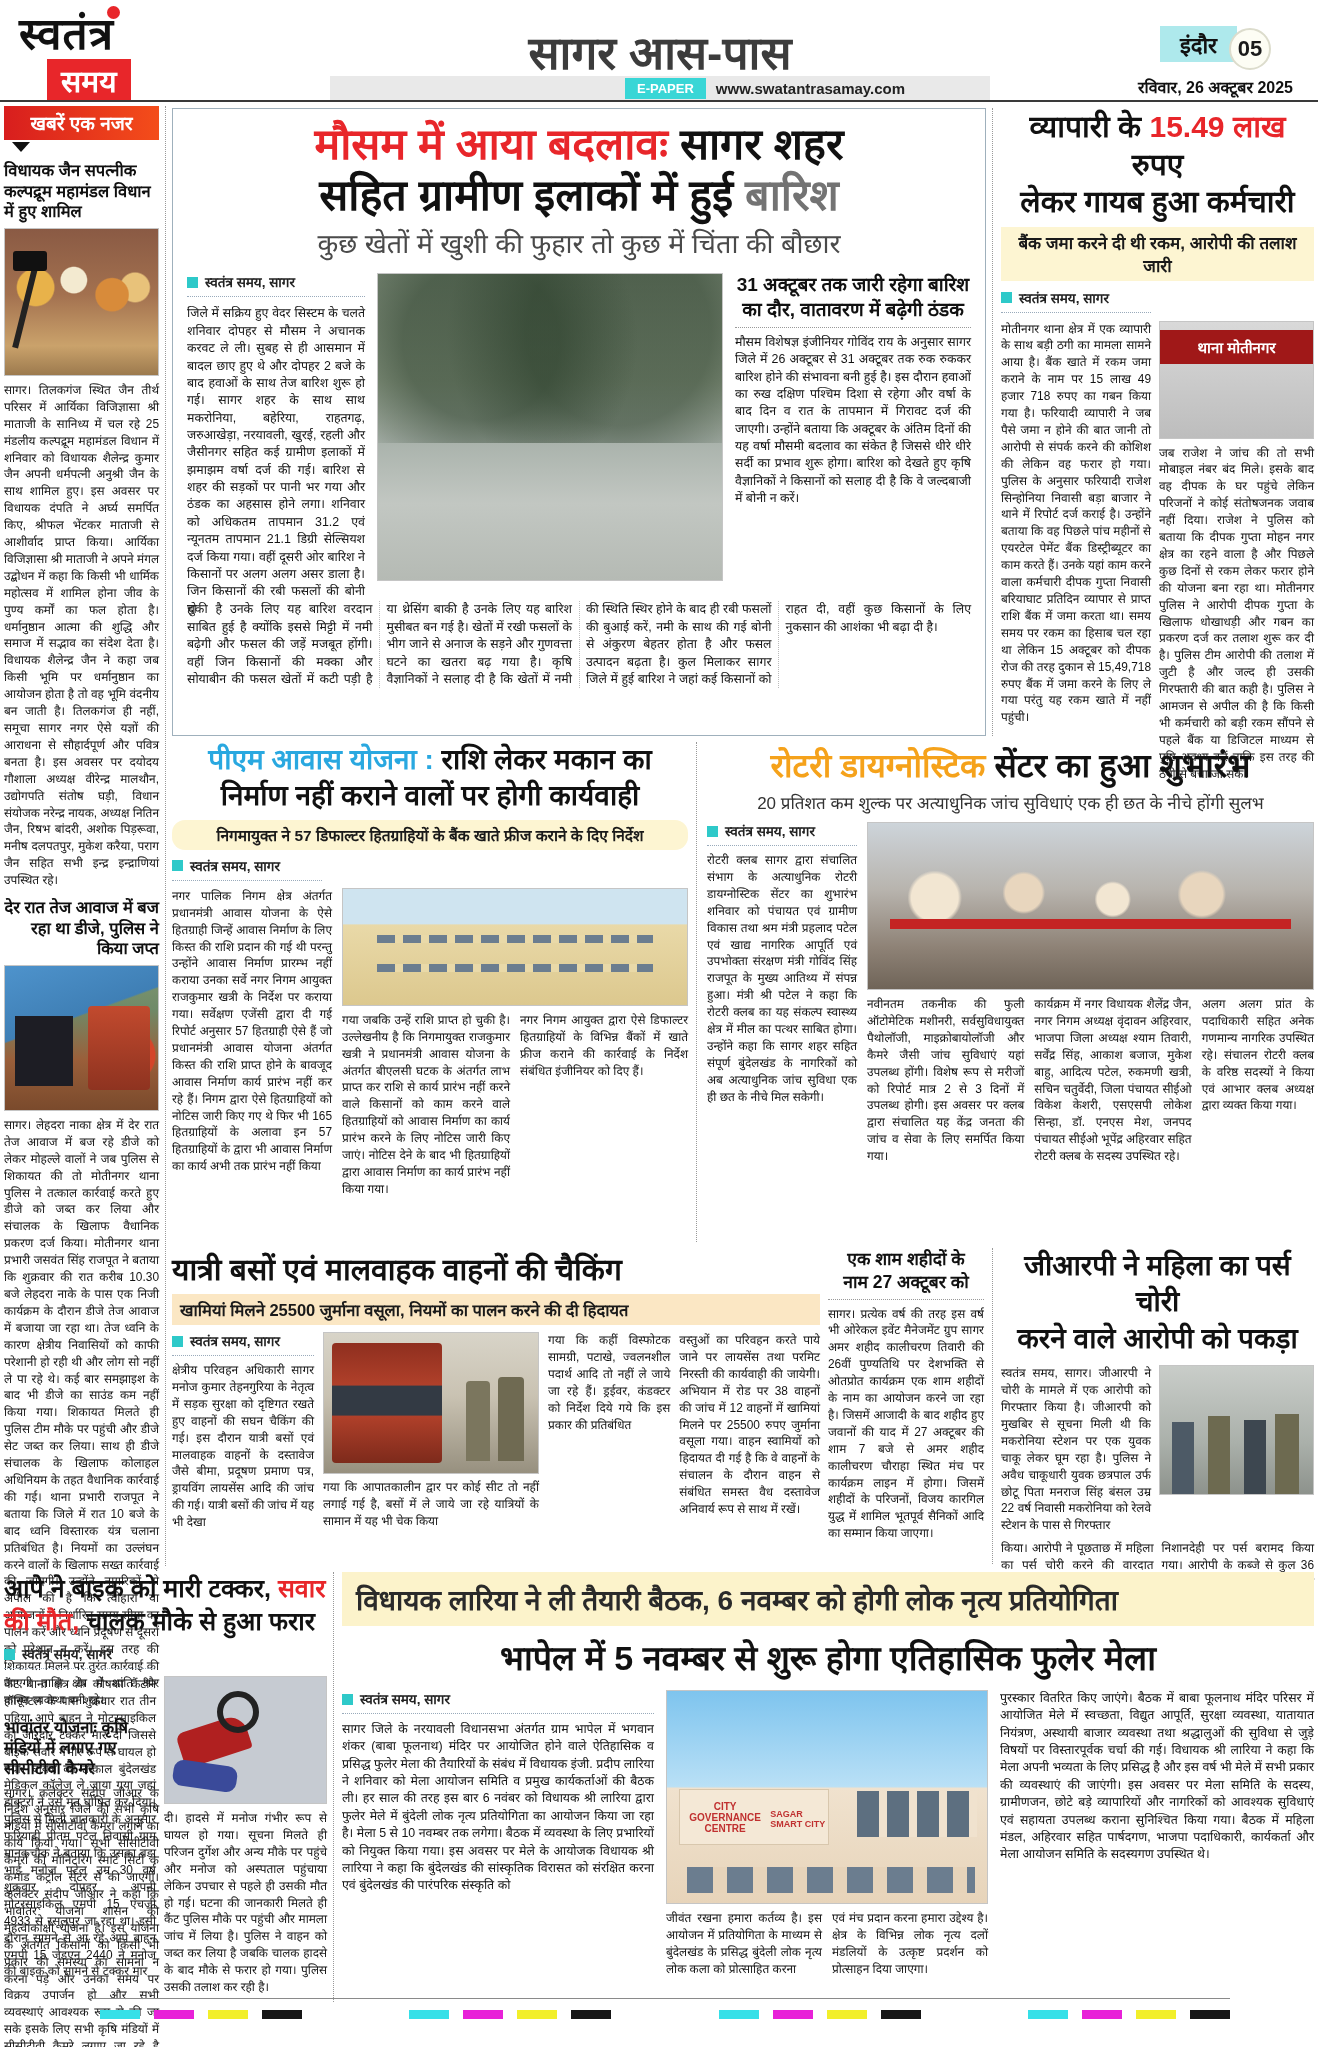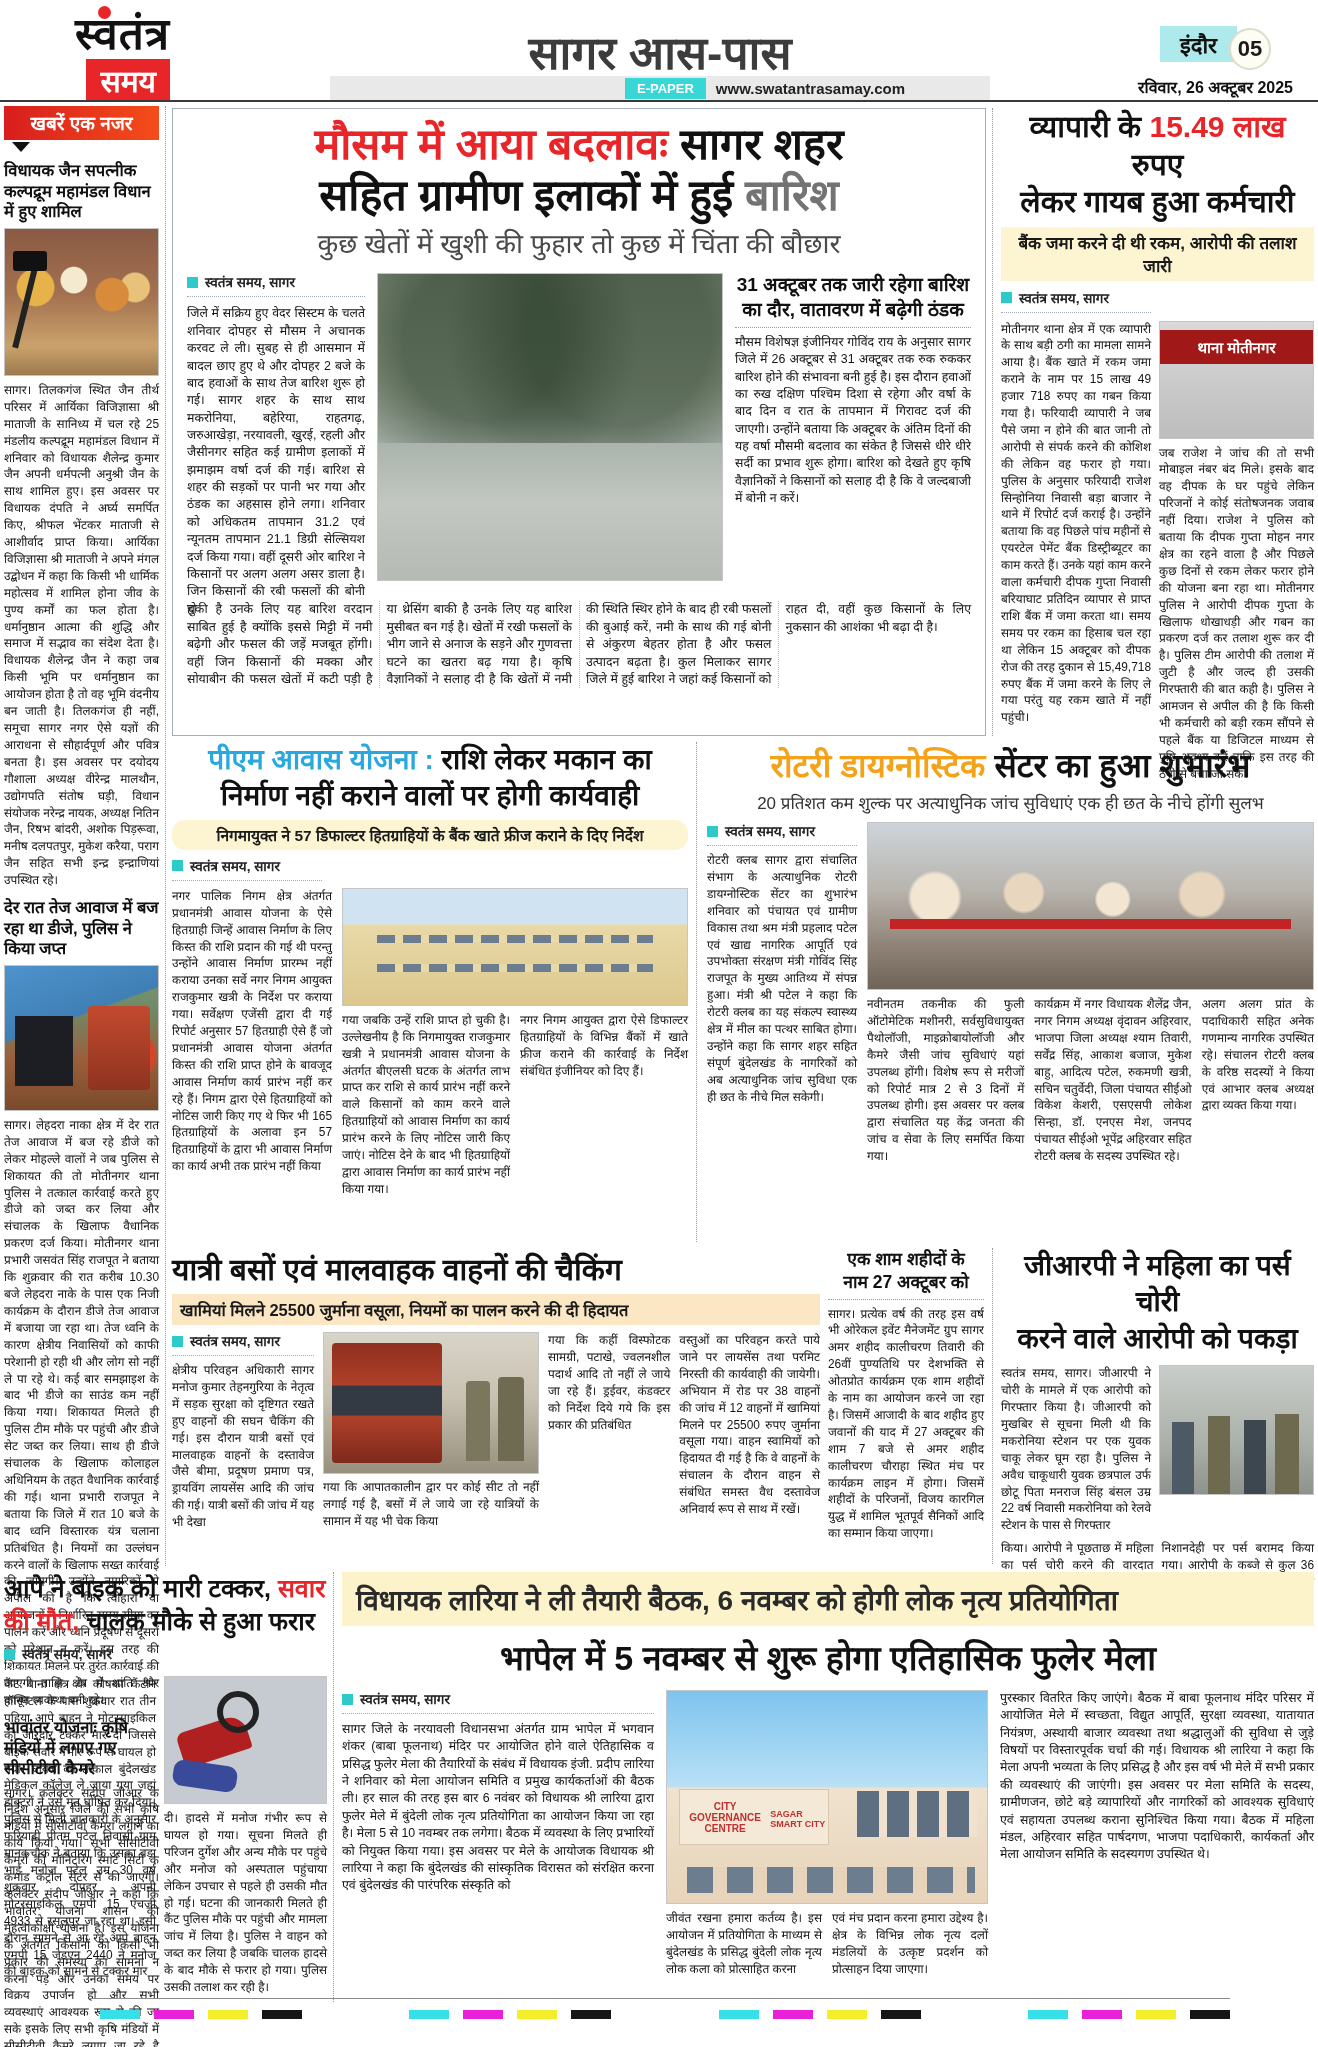--- a/index.html
+++ b/index.html
@@ -48,21 +48,21 @@
 
   
   .cmyk { display:flex; gap:14px; }
   .cmyk i { width:40px; height:9px; display:inline-block; }
 </style>
 </head>
 <body>
 
 <div class="page">
 
-  <div class="abs" style="left:10px; top:12px; width:160px;text-align:right;">
+  <div class="abs" style="left:19px; top:12px; width:160px;">
     <div class="logo-top"><span>स्वतंत्र</span><span class="logo-dot"></span></div>
     <div class="logo-bottom">समय</div>
   </div>
   <div class="abs epaper-bar" style="left:330px; top:76px; width:660px;">
     <span class="epaper-badge">E-PAPER</span>
     <span class="epaper-url">www.swatantrasamay.com</span>
   </div>
   <div class="abs section-title" style="left:400px; top:20px; width:520px;">सागर आस-पास</div>
   <div class="abs" style="left:1118px; top:26px; width:195px; text-align:center;">
     <span class="edition-chip">इंदौर</span><span class="page-circle">05</span>
@@ -79,21 +79,21 @@
         radial-gradient(circle at 20% 40%, #e8b24a 0 12%, transparent 13%),
         radial-gradient(circle at 45% 35%, #f3ead0 0 10%, transparent 11%),
         radial-gradient(circle at 70% 45%, #d88b3a 0 12%, transparent 13%),
         radial-gradient(circle at 85% 40%, #e8c27a 0 9%, transparent 10%),
         linear-gradient(180deg,#8a5a44 0%, #a3714f 45%, #caa26b 80%, #9c7a4e 100%);">
       <div style="position:absolute;left:18px;top:30px;width:6px;height:90px;background:#222;transform:rotate(14deg);"></div>
       <div style="position:absolute;left:8px;top:22px;width:34px;height:20px;background:#111;border-radius:3px;"></div>
     </div>
     <div class="bt-sm" style="margin-top:6px;">सागर। तिलकगंज स्थित जैन तीर्थ परिसर में आर्यिका विजिज्ञासा श्री माताजी के सानिध्य में चल रहे 25 मंडलीय कल्पद्रूम महामंडल विधान में शनिवार को विधायक शैलेन्द्र कुमार जैन अपनी धर्मपत्नी अनुश्री जैन के साथ शामिल हुए। इस अवसर पर विधायक दंपति ने अर्घ्य समर्पित किए, श्रीफल भेंटकर माताजी से आशीर्वाद प्राप्त किया। आर्यिका विजिज्ञासा श्री माताजी ने अपने मंगल उद्बोधन में कहा कि किसी भी धार्मिक महोत्सव में शामिल होना जीव के पुण्य कर्मों का फल होता है। धर्मानुष्ठान आत्मा की शुद्धि और समाज में सद्भाव का संदेश देता है। विधायक शैलेन्द्र जैन ने कहा जब किसी भूमि पर धर्मानुष्ठान का आयोजन होता है तो वह भूमि वंदनीय बन जाती है। तिलकगंज ही नहीं, समूचा सागर नगर ऐसे यज्ञों की आराधना से सौहार्दपूर्ण और पवित्र बनता है। इस अवसर पर दयोदय गौशाला अध्यक्ष वीरेन्द्र मालथौन, उद्योगपति संतोष घड़ी, विधान संयोजक नरेन्द्र नायक, अध्यक्ष नितिन जैन, रिषभ बांदरी, अशोक पिड़रूवा, मनीष दलपतपुर, मुकेश करैया, पराग जैन सहित सभी इन्द्र इन्द्राणियां उपस्थित रहे।</div>
 
-    <div class="rail-h2" style="text-align:left;">देर रात तेज आवाज में बज रहा था डीजे, पुलिस ने किया जप्त</div>
+    <div class="rail-h2" style="text-align:right;">देर रात तेज आवाज में बज रहा था डीजे, पुलिस ने किया जप्त</div>
     <div class="photo" style="width:100%; height:146px; background:
         linear-gradient(160deg,#4e93cc 0%, #3f7fb5 38%, transparent 39%),
         radial-gradient(circle at 80% 62%, #d4452a 0 18%, transparent 19%),
         linear-gradient(180deg,#7f9770 0%, #6f8a68 30%, #9a5f3a 65%, #7a4a2c 100%);">
       <div style="position:absolute;left:10px;top:50px;width:58px;height:70px;background:#1d1d24;"></div>
       <div style="position:absolute;right:8px;top:40px;width:62px;height:84px;background:linear-gradient(180deg,#c24a2e,#8e3320);border-radius:4px;"></div>
     </div>
     <div class="bt-sm" style="margin-top:6px;">सागर। लेहदरा नाका क्षेत्र में देर रात तेज आवाज में बज रहे डीजे को लेकर मोहल्ले वालों ने जब पुलिस से शिकायत की तो मोतीनगर थाना पुलिस ने तत्काल कार्रवाई करते हुए डीजे को जब्त कर लिया और संचालक के खिलाफ वैधानिक प्रकरण दर्ज किया। मोतीनगर थाना प्रभारी जसवंत सिंह राजपूत ने बताया कि शुक्रवार की रात करीब 10.30 बजे लेहदरा नाके के पास एक निजी कार्यक्रम के दौरान डीजे तेज आवाज में बजाया जा रहा था। तेज ध्वनि के कारण क्षेत्रीय निवासियों को काफी परेशानी हो रही थी और लोग सो नहीं ले पा रहे थे। कई बार समझाइश के बाद भी डीजे का साउंड कम नहीं किया गया। शिकायत मिलते ही पुलिस टीम मौके पर पहुंची और डीजे सेट जब्त कर लिया। साथ ही डीजे संचालक के खिलाफ कोलाहल अधिनियम के तहत वैधानिक कार्रवाई की गई। थाना प्रभारी राजपूत ने बताया कि जिले में रात 10 बजे के बाद ध्वनि विस्तारक यंत्र चलाना प्रतिबंधित है। नियमों का उल्लंघन करने वालों के खिलाफ सख्त कार्रवाई की जाएगी। उन्होंने नागरिकों से अपील की है कि त्योहारों या आयोजनों में निर्धारित समय सीमा का पालन करें और ध्वनि प्रदूषण से दूसरों को परेशान न करें। इस तरह की शिकायत मिलने पर तुरंत कार्रवाई की जाएगी ताकि क्षेत्र में शांति और कानून व्यवस्था बनी रहे।</div>
 
     <div class="rail-h2" style="text-align:left;">भावांतर योजनाः कृषि मंडियों में लगाए गए सीसीटीवी कैमरे</div>

